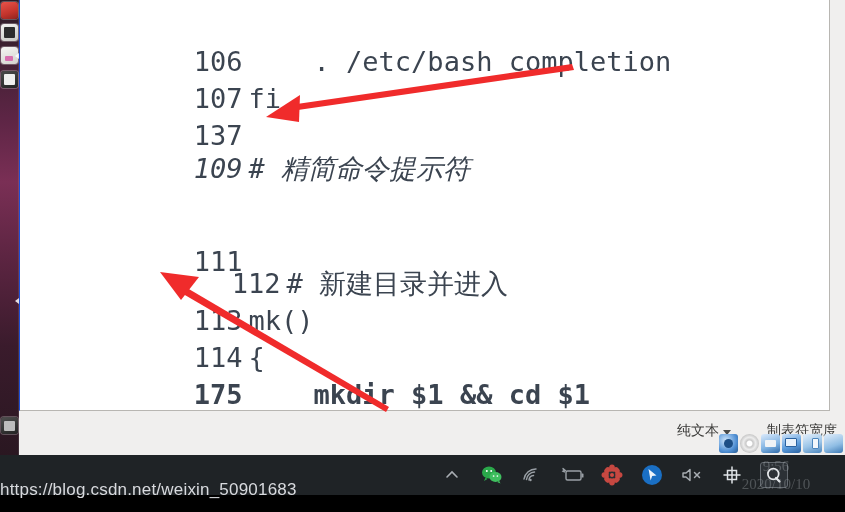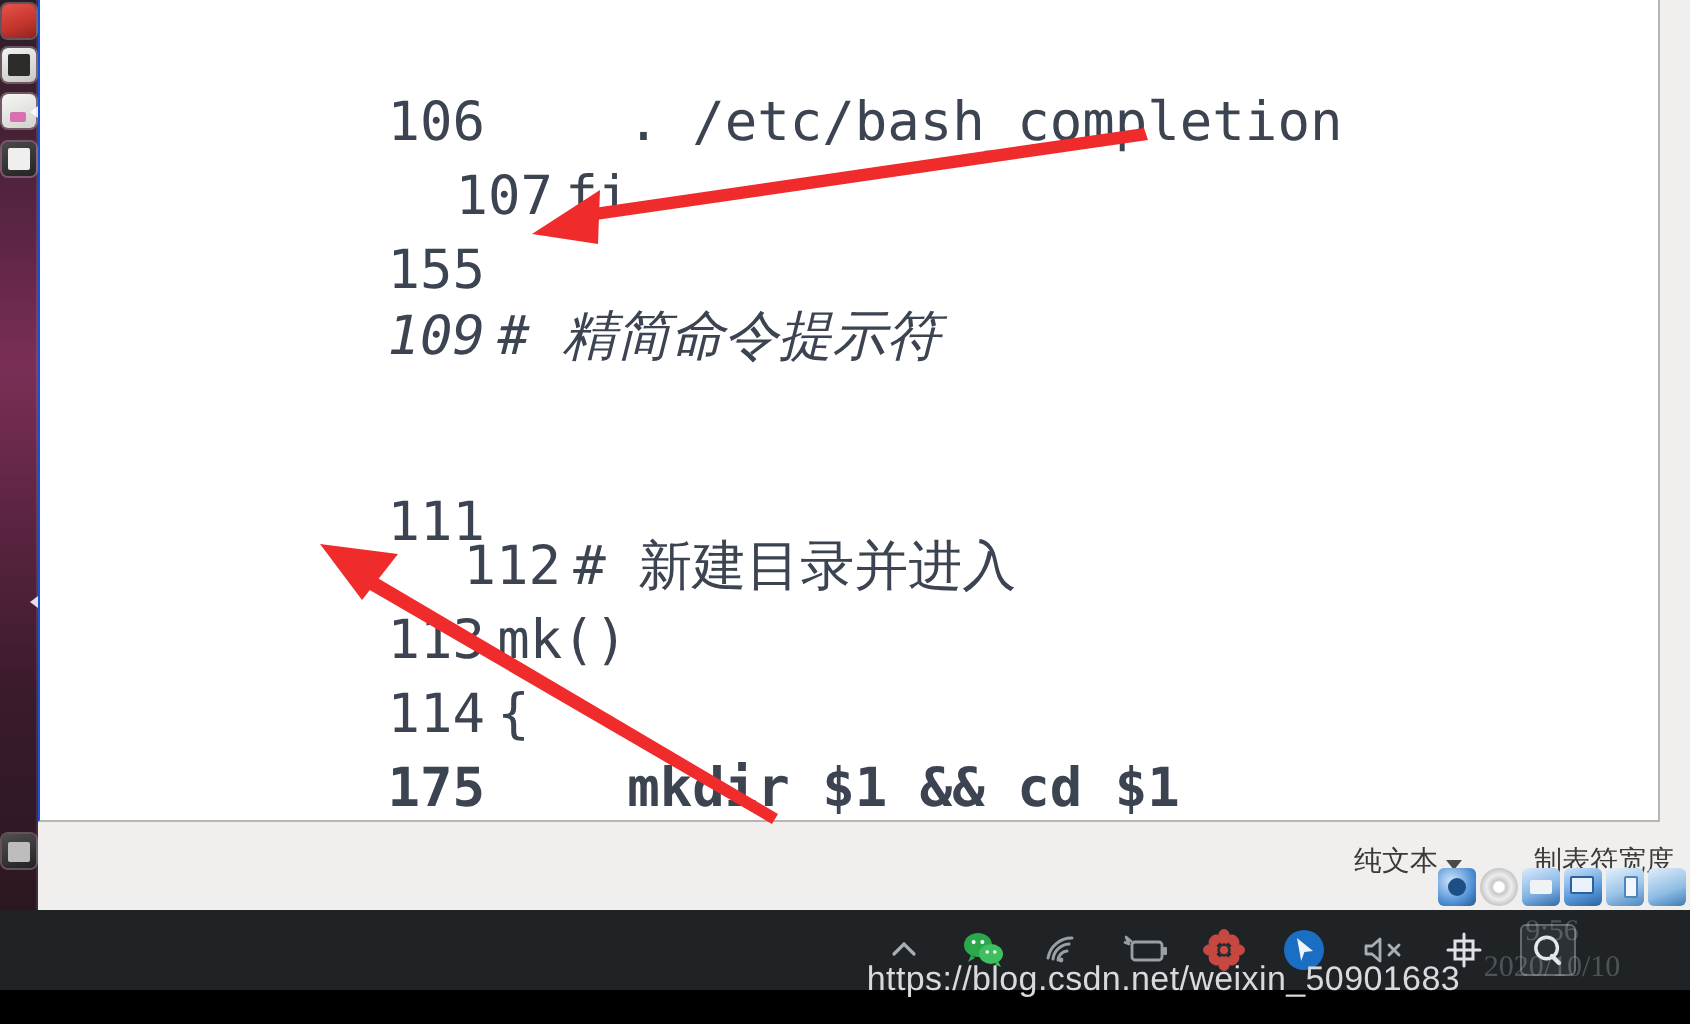--- a/index.html
+++ b/index.html
@@ -249,21 +249,21 @@
     font-size: 15px;
     line-height: 18px;
   }
   #clock .date { font-size: 15px; }
 
   
   #watermark {
     position: absolute;
     left: 0; top: 480px;
     width: 730px;
-    text-align: right;
+    text-align: left;
     font-family: "Liberation Sans", sans-serif;
     font-size: 17px;
     color: #d8dade;
     letter-spacing: 0.2px;
     pointer-events: none;
   }
 
   
   #annotations {
     position: absolute;
@@ -293,25 +293,25 @@
 
       <div id="editor-view">
 
         <div class="code-line partial" style="top:-25px;">
           <span class="line-no"></span>
         </div>
 
         <div class="code-line" style="top:6px;">
           <span class="line-no">106</span><span class="line-txt">    . /etc/bash_completion</span>
         </div>
-        <div class="code-line" style="top:43px;margin-left:34px;">
+        <div class="code-line" style="top:43px;">
           <span class="line-no">107</span><span class="line-txt">fi</span>
         </div>
         <div class="code-line" style="top:80px;">
-          <span class="line-no">155</span><span class="line-txt"></span>
+          <span class="line-no">137</span><span class="line-txt"></span>
         </div>
         <div class="code-line" style="top:113px;font-style:italic;">
           <span class="line-no">109</span><span class="line-txt"># 精简命令提示符</span>
         </div>
         <div class="code-line" style="top:206px;">
           <span class="line-no">111</span><span class="line-txt"></span>
         </div>
         <div class="code-line" style="top:228px;padding-left:38px;">
           <span class="line-no">112</span><span class="line-txt"># 新建目录并进入</span>
         </div>

